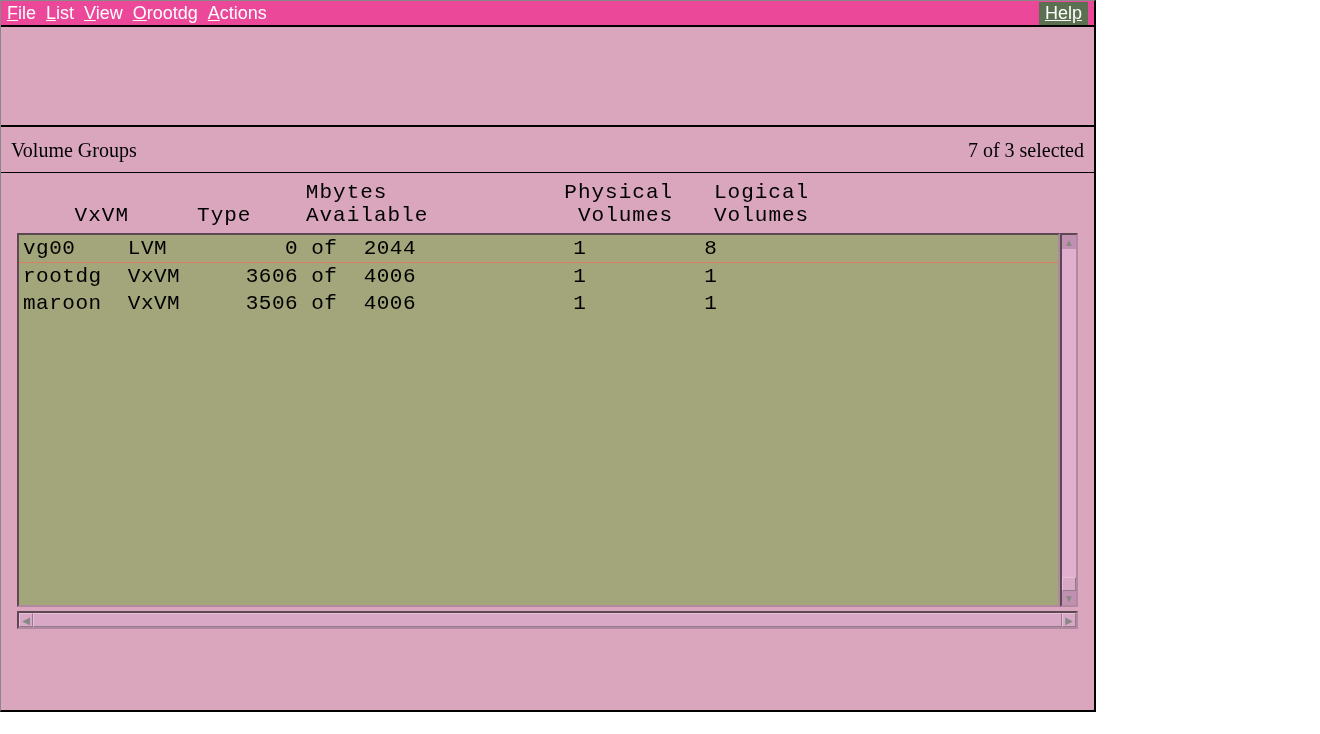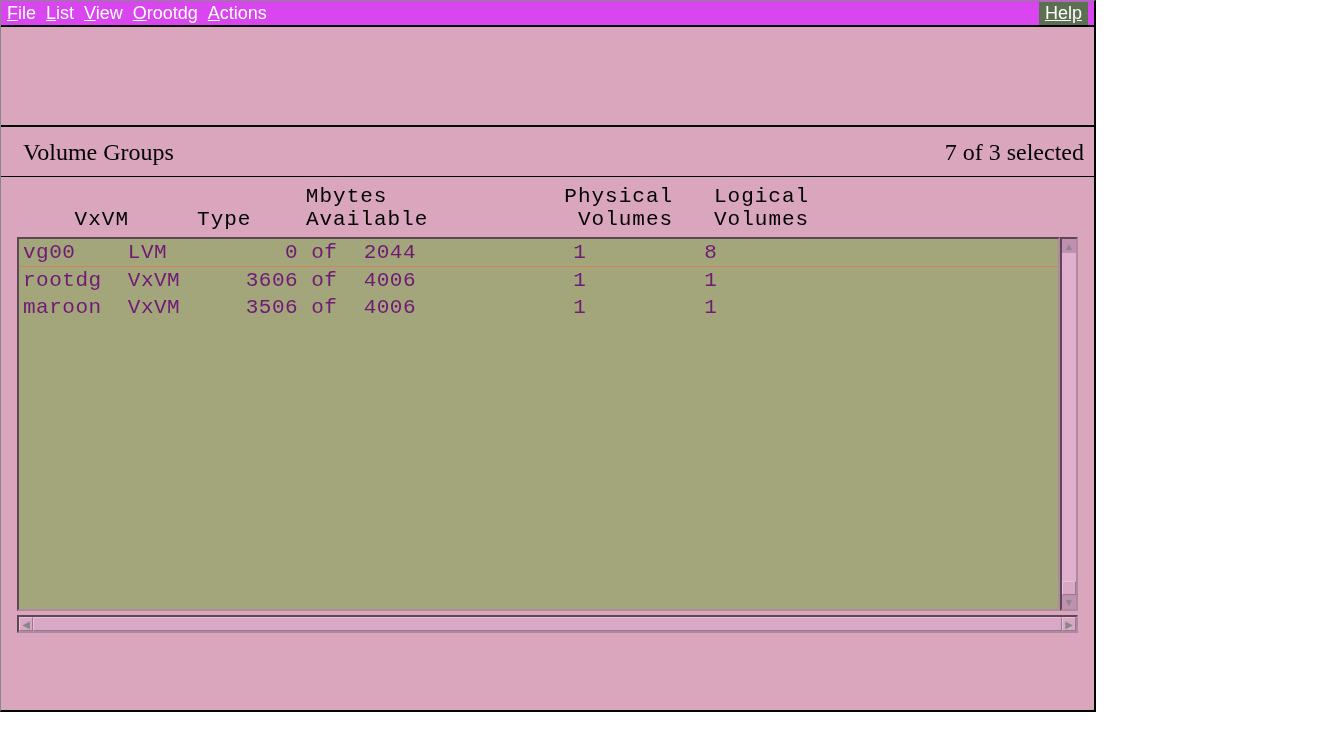--- a/index.html
+++ b/index.html
@@ -13,21 +13,21 @@
     width: 1096px;
     height: 712px;
     background: #d9a6bd;
     border: 2px solid #000;
     border-top: 1px solid #888;
     border-left: 1px solid #888;
     position: relative;
   }
   .menubar {
     height: 26px;
-    background: #d946ef;
+    background: #ec4899;
     border-bottom: 2px solid #000;
     display: flex;
     align-items: center;
     padding: 0 6px;
     color: #fff;
     font-size: 18px;
     font-family: sans-serif;
     text-align: right;
   }
   .menubar .menu-left {
@@ -47,23 +47,23 @@
     cursor: pointer;
     text-decoration: underline;
   }
   .menubar .help-btn .u { text-decoration: underline; }
   .blank-band {
     height: 100px;
     border-bottom: 2px solid #000;
   }
   .section-header {
     display: flex;
-    padding: 12px 10px 10px 22px;
+    padding: 12px 10px 10px 10px;
     font-family: serif;
-    font-size: 24px;
+    font-size: 20px;
     color: #000;
     border-bottom: 1px solid #000;
     justify-content: center;
   }
   .section-header .sh-title { flex: 0 0 auto; }
   .section-header .sh-spacer { flex: 1; }
   .section-header .sh-status { flex: 0 0 auto; }
 
   .col-headers {
     padding: 8px 20px 6px 16px;
@@ -80,21 +80,21 @@
     position: relative;
     display: flex;
   }
   .listbox {
     flex: 1;
     height: 374px;
     background: #a3a67a;
     border: 2px inset #b088a0;
     font-family: "Courier New", monospace;
     font-size: 21px;
-    color: #701a75;
+    color: #000000;
     letter-spacing: 0.5px;
     overflow: hidden;
   }
   .list-row {
     white-space: pre;
     padding: 0px 4px;
     line-height: 27px;
     cursor: pointer;
   }
   .list-row.first {

